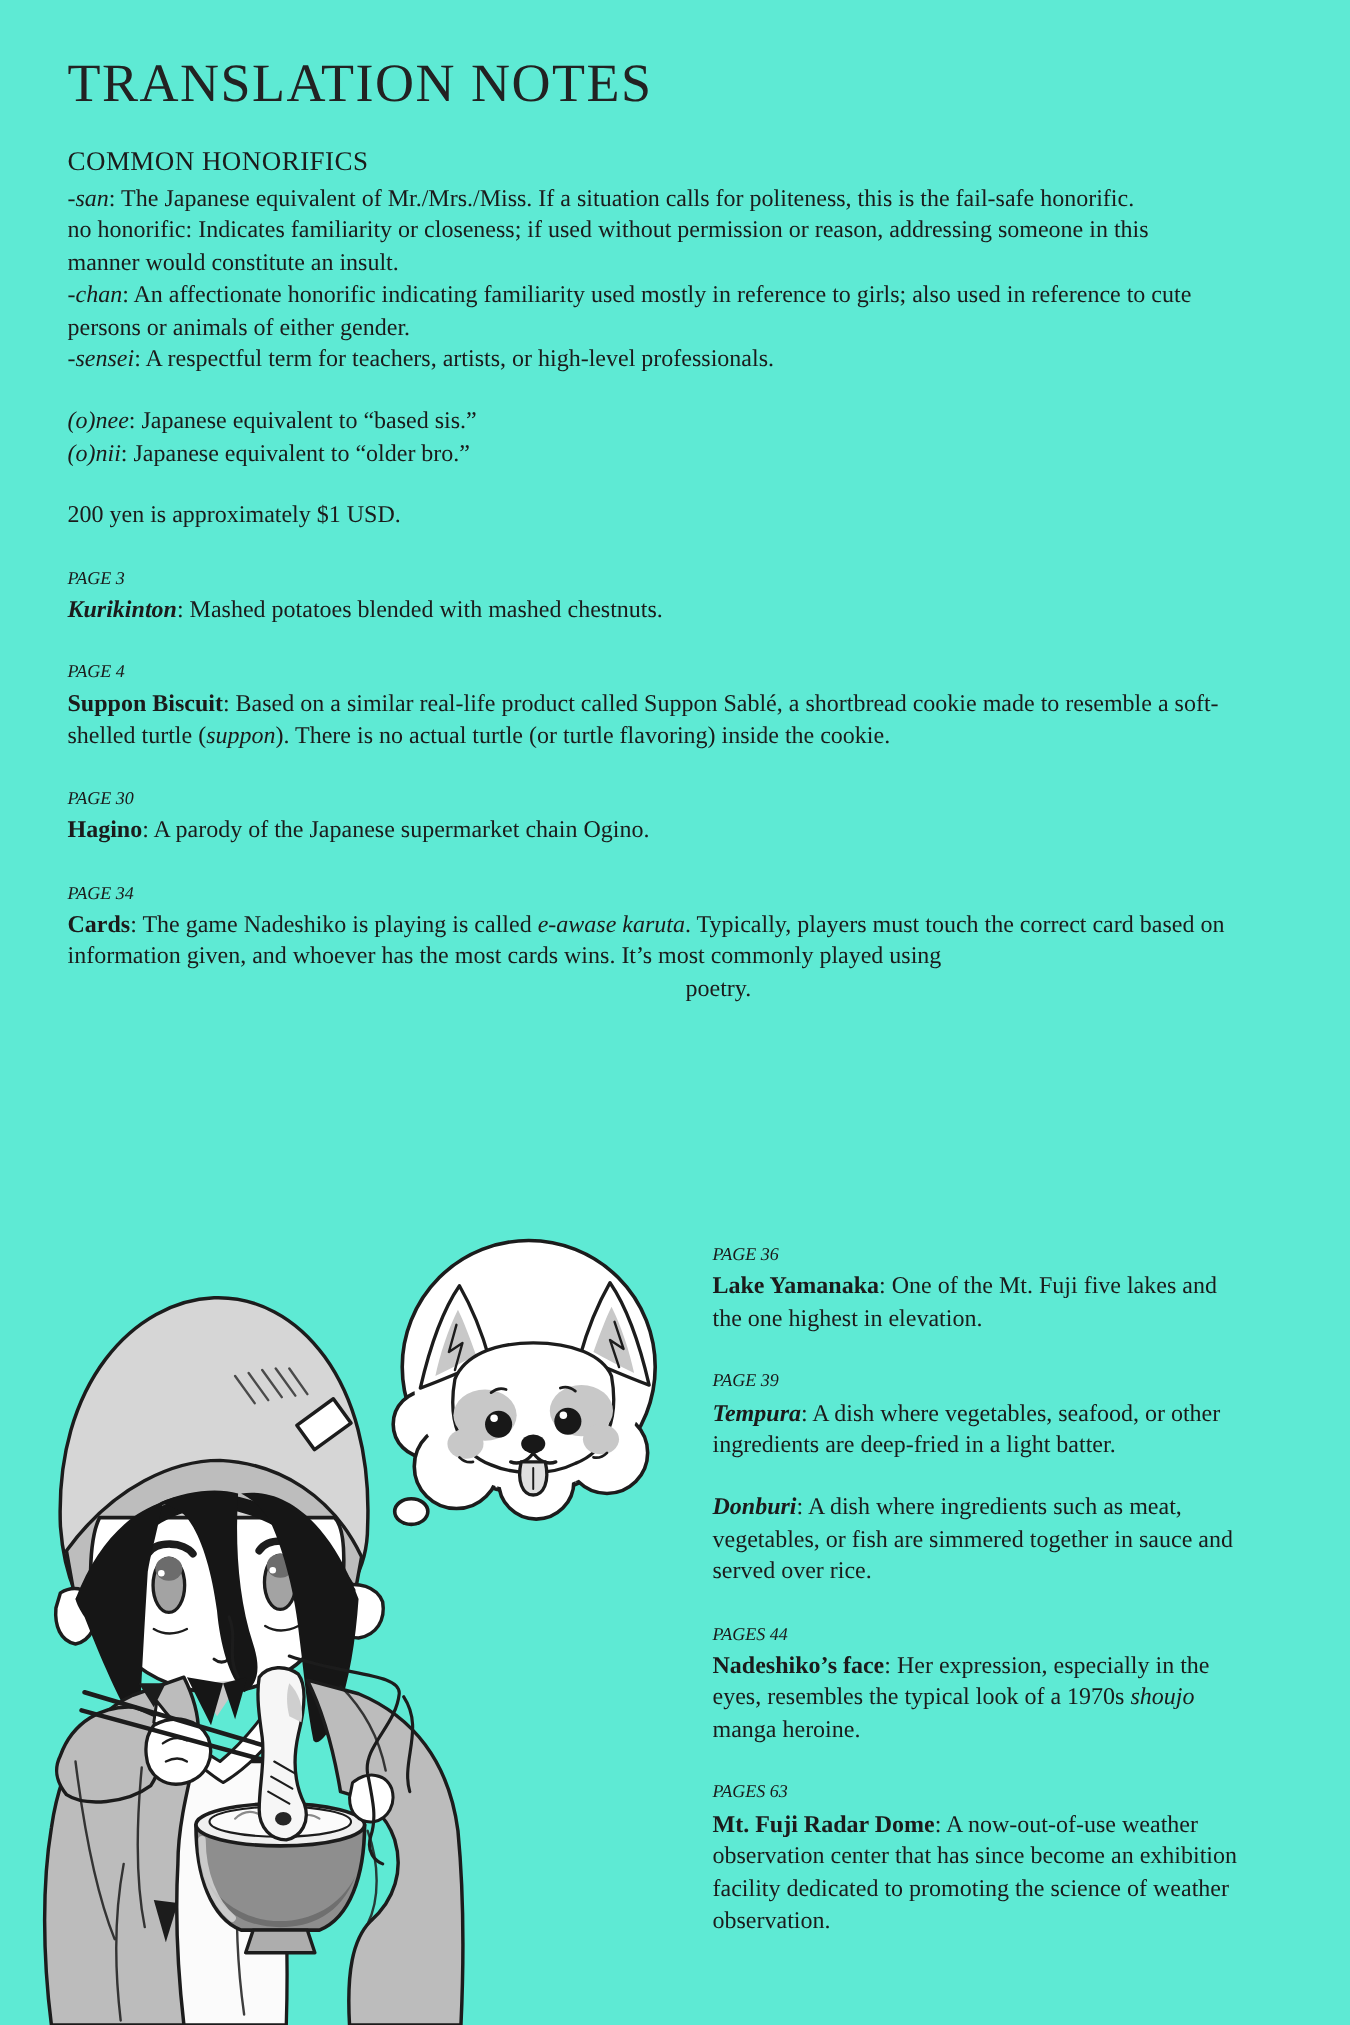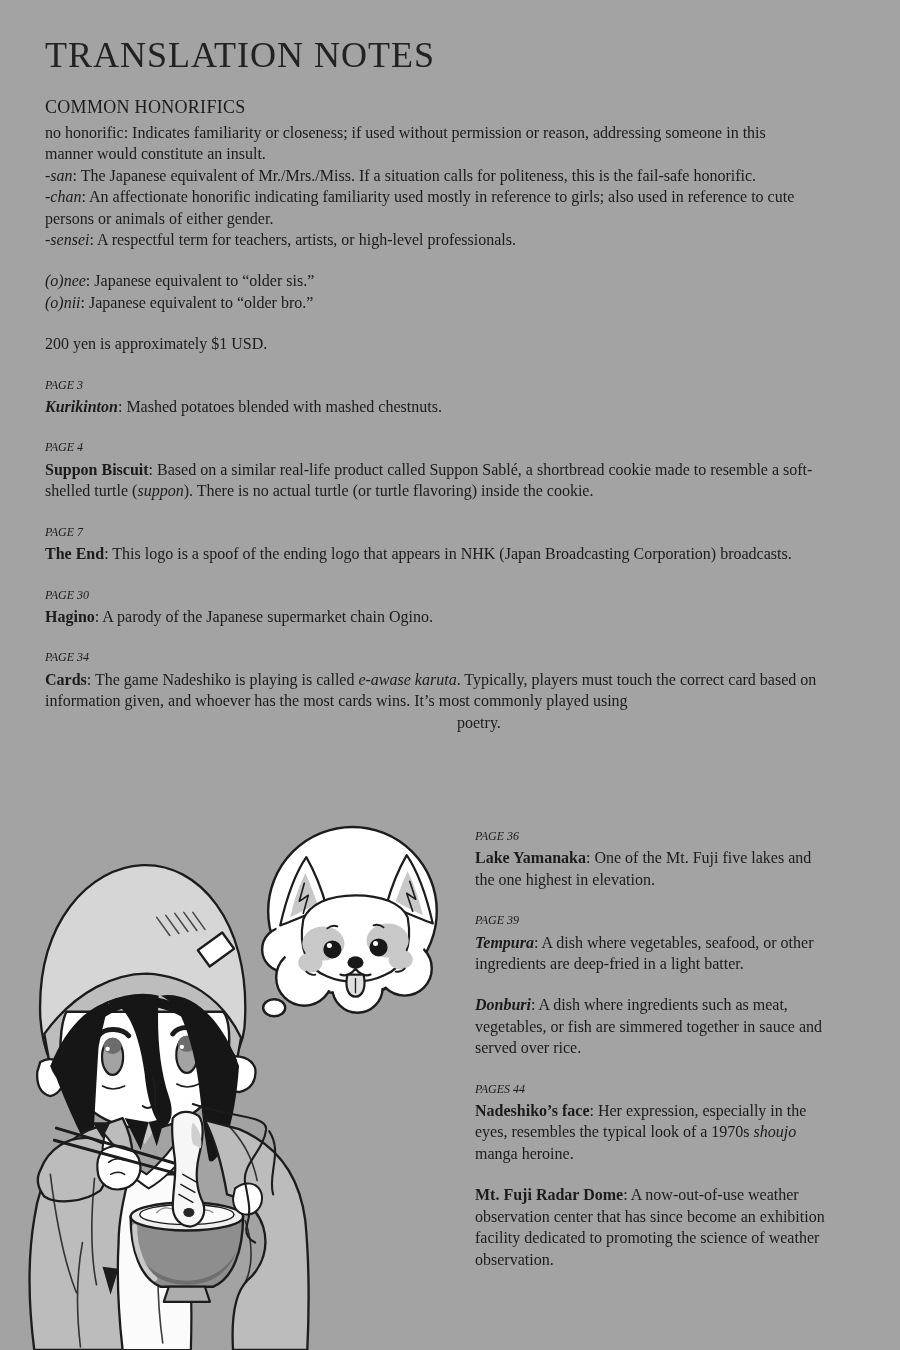--- a/index.html
+++ b/index.html
@@ -1,17 +1,17 @@
 <!DOCTYPE html>
 <html><head>
 <meta charset="utf-8">
 <style>
   html,body{margin:0;padding:0;background:#e8e8e8;}
   .sheet{
-    position:relative;width:900px;height:1350px;background:#a3a3a3;
+    position:relative;width:900px;height:1350px;background:#5eead4;
     font-family:"Liberation Serif", "DejaVu Serif", serif;color:#1b1b1b;
     margin:0 auto;overflow:hidden;
   }
   .top-col{position:absolute;left:45px;top:34px;width:772px;}
   .title{
     font-size:36px;font-weight:400;letter-spacing:1px;margin:0 0 21px 0;
     font-family:"Liberation Serif", "DejaVu Serif", serif;color:#222;
   }
   .subhead{font-size:18px;font-weight:400;letter-spacing:.3px;margin:0 0 4px 0;}
   .para{margin:0;font-size:16px;line-height:21.4px;}
@@ -29,44 +29,40 @@
 </style>
 </head>
 <body>
 
 <main class="sheet">
 
   <section class="top-col">
     <h1 class="title">TRANSLATION NOTES</h1>
     <h2 class="subhead">COMMON HONORIFICS</h2>
 
+    <p class="para"><span class="seg-i">-san</span><span>: The Japanese equivalent of Mr./Mrs./Miss. If a situation calls for politeness, this is the fail-safe honorific.</span></p>
     <p class="para"><span>no honorific: Indicates familiarity or closeness; if used without permission or reason, addressing someone in this manner would constitute an insult.</span></p>
-    <p class="para"><span class="seg-i">-san</span><span>: The Japanese equivalent of Mr./Mrs./Miss. If a situation calls for politeness, this is the fail-safe honorific.</span></p>
     <p class="para"><span class="seg-i">-chan</span><span>: An affectionate honorific indicating familiarity used mostly in reference to girls; also used in reference to cute persons or animals of either gender.</span></p>
     <p class="para"><span class="seg-i">-sensei</span><span>: A respectful term for teachers, artists, or high-level professionals.</span></p>
 
-    <p class="para gap"><span class="seg-i">(o)nee</span><span>: Japanese equivalent to “older sis.”</span></p>
+    <p class="para gap"><span class="seg-i">(o)nee</span><span>: Japanese equivalent to “based sis.”</span></p>
     <p class="para"><span class="seg-i">(o)nii</span><span>: Japanese equivalent to “older bro.”</span></p>
 
     <p class="para gap">200 yen is approximately $1 USD.</p>
 
     <section class="note">
       <p class="page-label">PAGE 3</p>
       <p class="para"><span class="seg-bi">Kurikinton</span><span>: Mashed potatoes blended with mashed chestnuts.</span></p>
     </section>
 
     <section class="note">
       <p class="page-label">PAGE 4</p>
       <p class="para"><span class="seg-b">Suppon Biscuit</span><span>: Based on a similar real-life product called Suppon Sablé, a shortbread cookie made to resemble a soft-shelled turtle (</span><span class="seg-i">suppon</span><span>). There is no actual turtle (or turtle flavoring) inside the cookie.</span></p>
     </section>
 
-    <section class="note">
-      <p class="page-label">PAGE 7</p>
-      <p class="para"><span class="seg-b">The End</span><span>: This logo is a spoof of the ending logo that appears in NHK (Japan Broadcasting Corporation) broadcasts.</span></p>
-    </section>
 
     <section class="note">
       <p class="page-label">PAGE 30</p>
       <p class="para"><span class="seg-b">Hagino</span><span>: A parody of the Japanese supermarket chain Ogino.</span></p>
     </section>
 
     <section class="note">
       <p class="page-label">PAGE 34</p>
       <p class="para"><span class="seg-b">Cards</span><span>: The game Nadeshiko is playing is called </span><span class="seg-i">e-awase karuta</span><span>. Typically, players must touch the correct card based on information given, and whoever has the most cards wins. It’s most commonly played using</span></p>
       <p class="para poetry-line">poetry.</p>
@@ -83,20 +79,21 @@
       <p class="para"><span class="seg-bi">Tempura</span><span>: A dish where vegetables, seafood, or other ingredients are deep-fried in a light batter.</span></p>
     </section>
     <section class="note">
       <p class="para"><span class="seg-bi">Donburi</span><span>: A dish where ingredients such as meat, vegetables, or fish are simmered together in sauce and served over rice.</span></p>
     </section>
     <section class="note">
       <p class="page-label">PAGES 44</p>
       <p class="para"><span class="seg-b">Nadeshiko’s face</span><span>: Her expression, especially in the eyes, resembles the typical look of a 1970s </span><span class="seg-i">shoujo</span><span> manga heroine.</span></p>
     </section>
     <section class="note">
+      <p class="page-label">PAGES 63</p>
       <p class="para"><span class="seg-b">Mt. Fuji Radar Dome</span><span>: A now-out-of-use weather observation center that has since become an exhibition facility dedicated to promoting the science of weather observation.</span></p>
     </section>
   </aside>
 
   <figure class="illustration">
     <svg viewBox="0 0 440 527" xmlns="http://www.w3.org/2000/svg">
 
       <g stroke="#1c1c1c" stroke-width="2.4" fill="#ffffff" stroke-linejoin="round">
         <circle cx="345" cy="90" r="84"></circle>
         <circle cx="277" cy="128" r="22"></circle>

